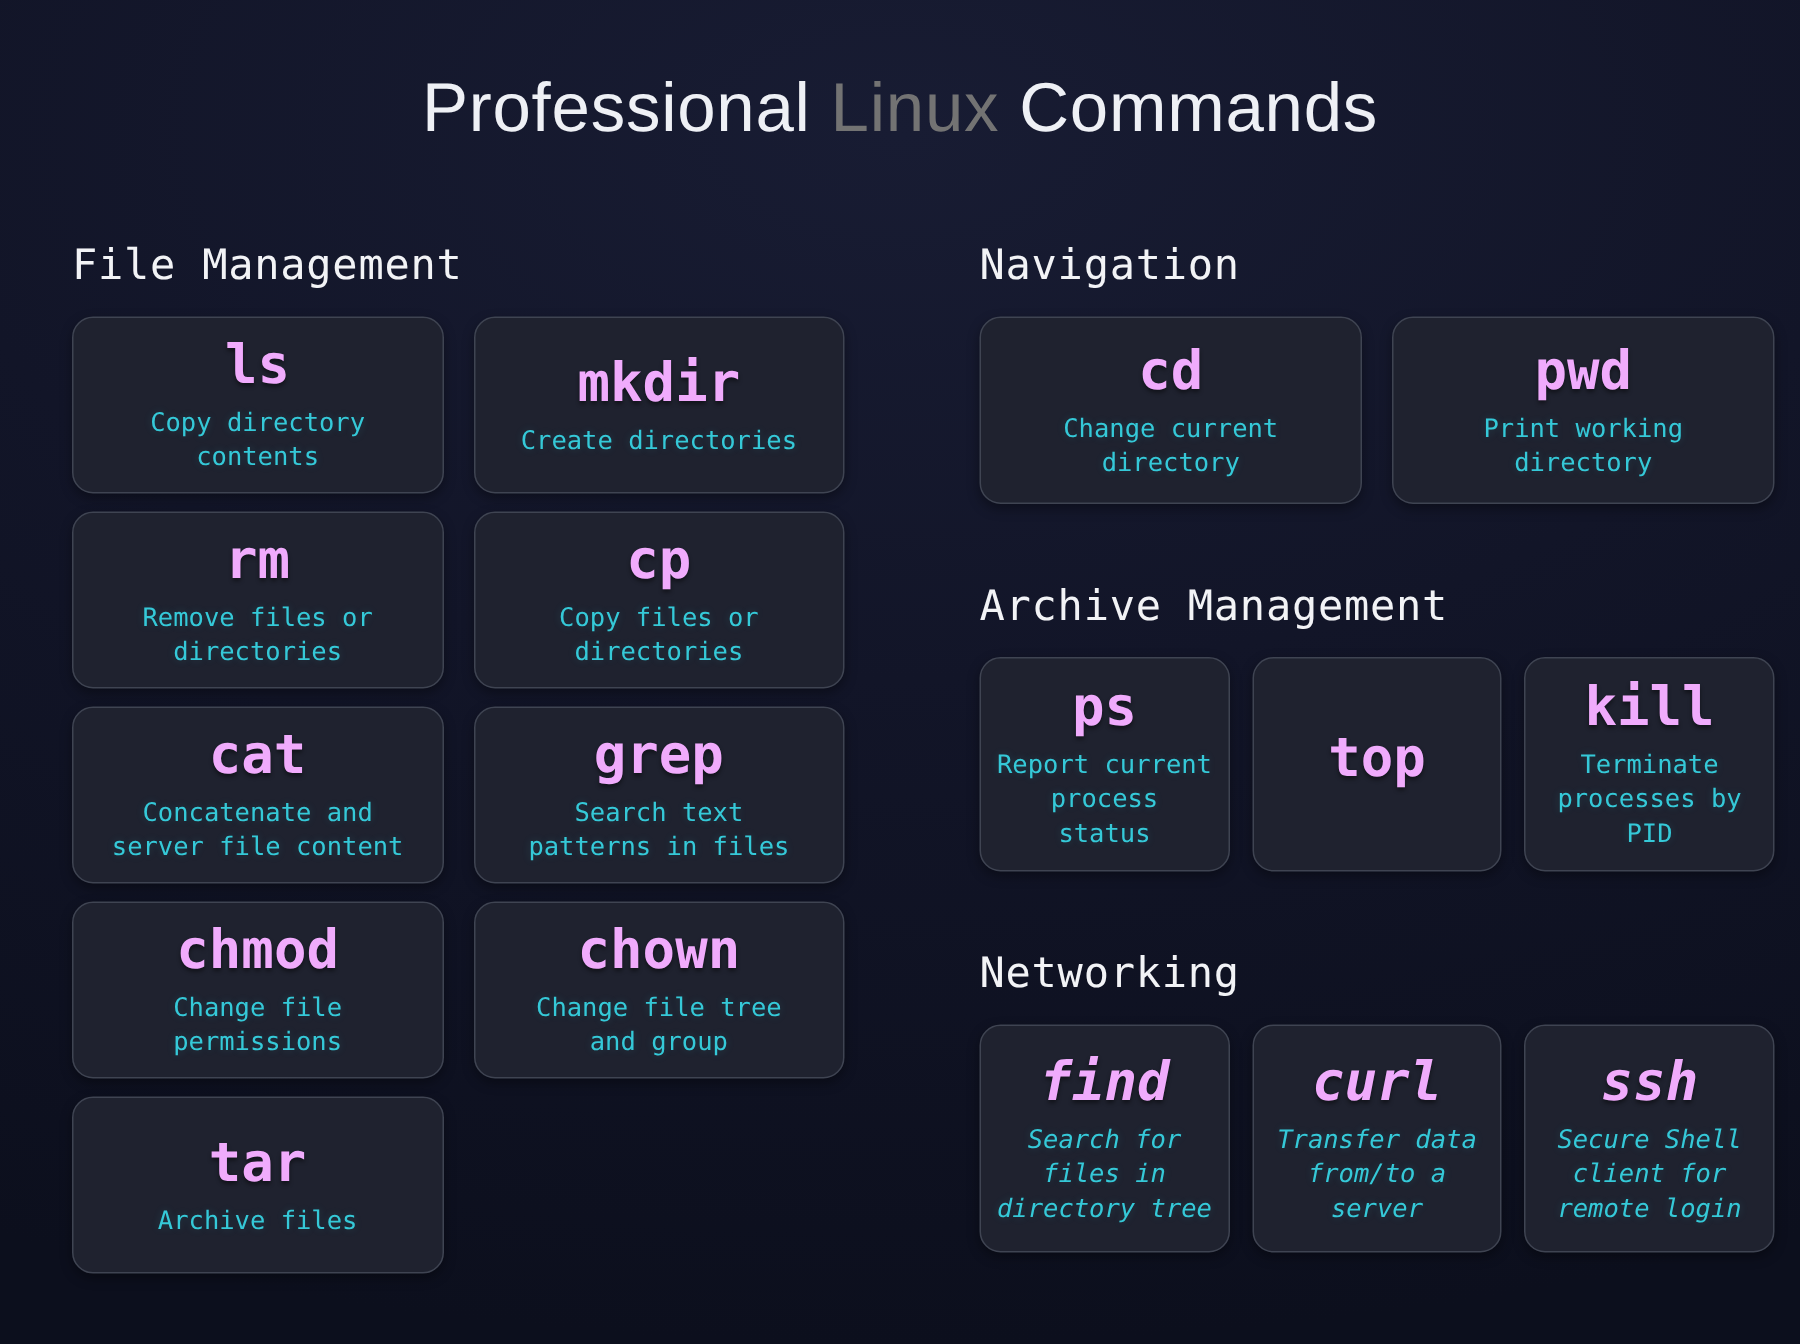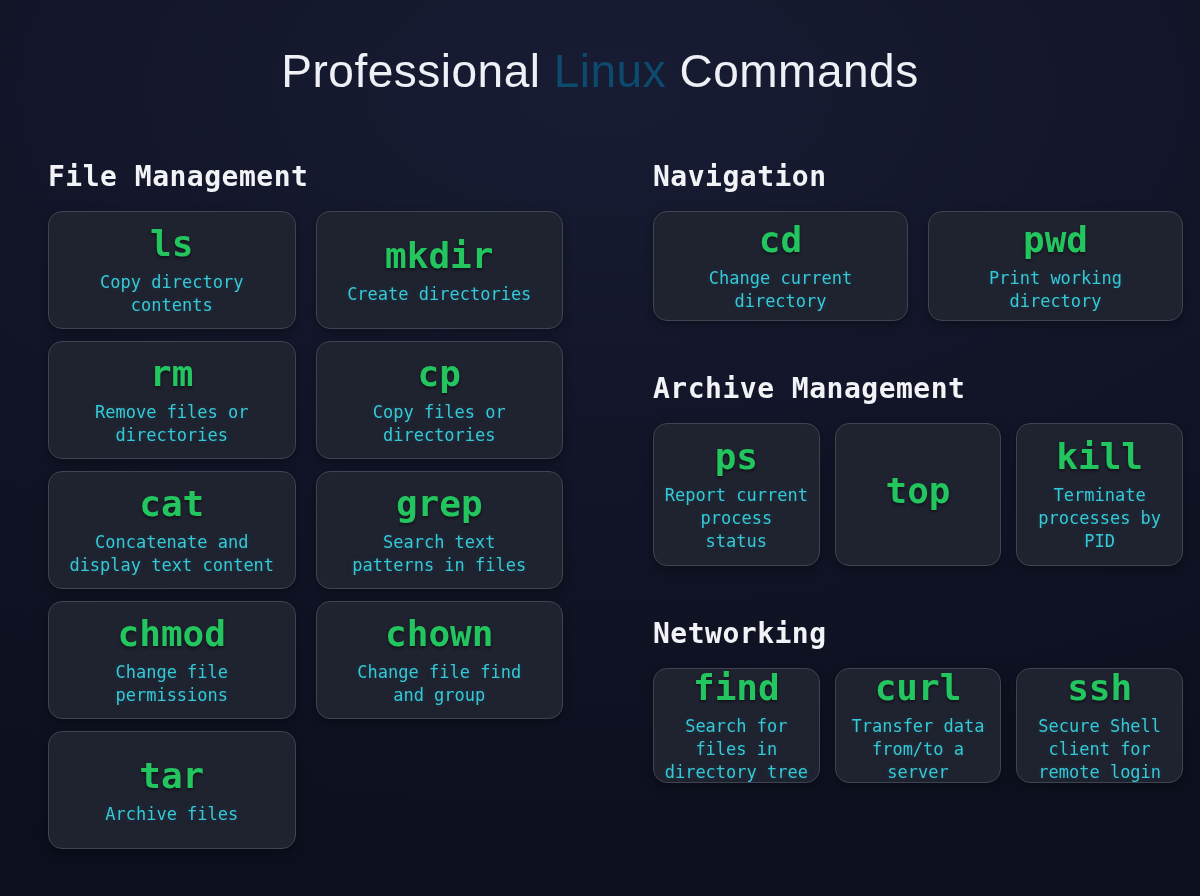--- a/index.html
+++ b/index.html
@@ -12,33 +12,33 @@
   .page-title {
     margin-top: 44px;
     text-align: center;
     font-family: "Liberation Sans", sans-serif;
     font-size: 46px;
     font-weight: 500;
     letter-spacing: 0.5px;
     line-height: 1.2;
     color: #eef0f5;
   }
-  .page-title .hl { color: #0c4a6e; }
+  .page-title .hl { color: #737373; }
   .content {
     display: flex;
     padding: 0 50px 0 48px;
     gap: 57px;
     margin-top: 62px;
   }
   .col-left  { width: 515px; flex: 0 0 auto; }
   .col-right { width: 530px; flex: 0 0 auto; margin-left: 33px; }
   .section-title {
     font-family: "DejaVu Sans Mono", monospace;
     font-size: 28px;
-    font-weight: bold;
+    font-weight: normal;
     color: #f2f3f6;
     line-height: 32px;
     margin-bottom: 18px;
     letter-spacing: 0.5px;
   }
   .section + .section { margin-top: 52px; }
   .cards {
     display: grid;
     grid-template-columns: repeat(2, 1fr);
     gap: 12px 20px;
@@ -50,27 +50,27 @@
     border-radius: 14px;
     box-shadow: 0 3px 8px rgba(0,0,0,0.35);
     display: flex;
     flex-direction: column;
     align-items: center;
     justify-content: center;
     text-align: center;
     padding: 10px 8px;
   }
   .sec-file .card { height: 118px; }
-  .sec-nav  .card { height: 110px; }
+  .sec-nav  .card { height: 125px; }
   .sec-proc .card { height: 143px; }
-  .sec-net  .card { height: 115px; }
+  .sec-net  .card { height: 152px; font-style: italic; }
   .cmd {
     font-size: 36px;
     font-weight: bold;
-    color: #22c55e;
+    color: #f0abfc;
     line-height: 1.15;
     text-shadow: 0 2px 3px rgba(0,0,0,0.45);
     margin-bottom: 7px;
   }
   .desc {
     font-size: 17px;
     color: #35c9d8;
     line-height: 1.35;
     white-space: pre-line;
     text-shadow: 0 0 6px rgba(53,201,216,0.18);
@@ -102,35 +102,35 @@
 directories</div>
         </div>
         <div class="card">
           <div class="cmd">cp</div>
           <div class="desc">Copy files or
 directories</div>
         </div>
         <div class="card">
           <div class="cmd">cat</div>
           <div class="desc">Concatenate and
-display text content</div>
+server file content</div>
         </div>
         <div class="card">
           <div class="cmd">grep</div>
           <div class="desc">Search text
 patterns in files</div>
         </div>
         <div class="card">
           <div class="cmd">chmod</div>
           <div class="desc">Change file
 permissions</div>
         </div>
         <div class="card">
           <div class="cmd">chown</div>
-          <div class="desc">Change file find
+          <div class="desc">Change file tree
 and group</div>
         </div>
         <div class="card">
           <div class="cmd">tar</div>
           <div class="desc">Archive files</div>
         </div>
       </div>
     </div>
   </div>
 

